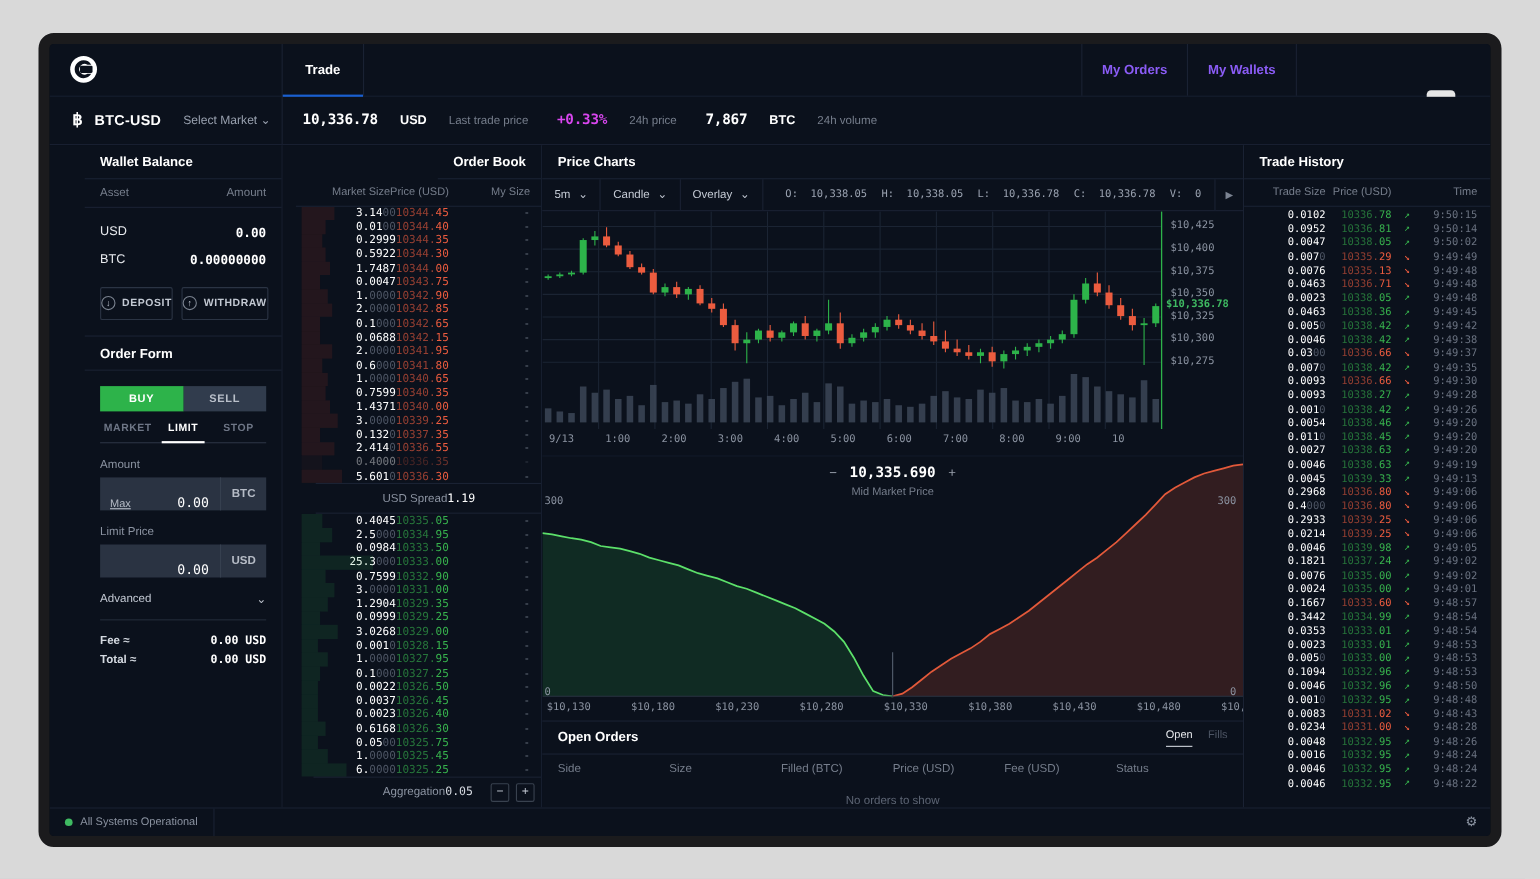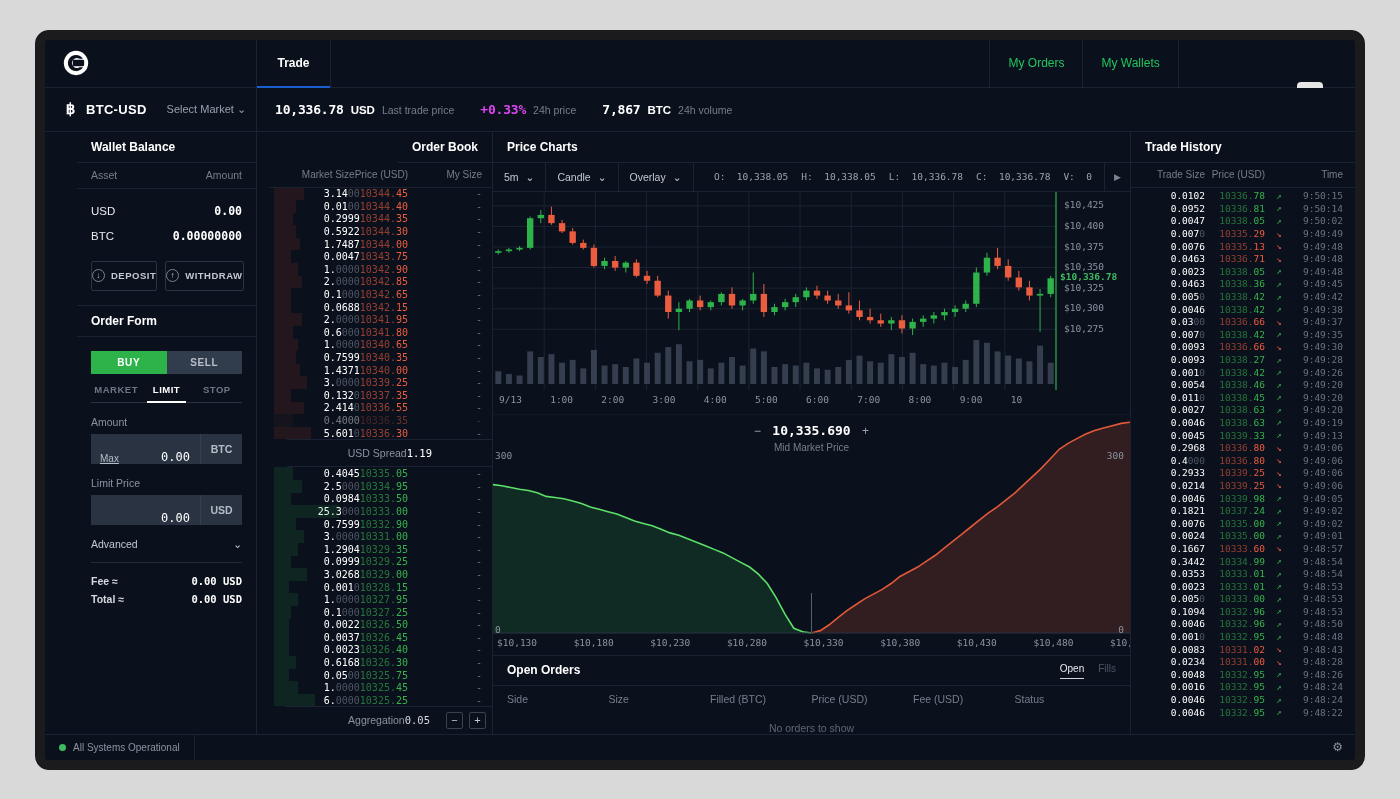--- a/index.html
+++ b/index.html
@@ -36,21 +36,21 @@
     color: #e8eaee; font-size: 12px; font-weight: bold;
     border-right: 1px solid #1a2233;
     cursor: pointer; position: relative;
   }
   .nav-tab.active { color: #fff; }
   .nav-tab.active:after {
     content:""; position:absolute; left:0; right:0; bottom:-1px; height:2px; background:#1a5fd0;
   }
   .nav-spacer { flex: 1; border-right: 1px solid #1a2233; }
   .nav-right { display: flex; align-items: stretch; }
-  .nav-right .nav-tab { color: #22c55e; font-weight: normal; }
+  .nav-right .nav-tab { color: #8b5cf6; font-weight: bold; }
   .user-cell {
     display: flex; align-items: center; gap: 8px;
     padding: 8px 16px 0 20px; cursor: pointer; margin-top: 47px;
   }
   .user-name { color: #8b93a1; font-size: 11px; }
   .avatar {
     width: 26px; height: 26px; border-radius: 4px; background: #e6e6e6;
     display:flex; align-items:flex-end; justify-content:center; overflow:hidden;
   }
   .chev { color: #9aa1ad; font-size: 10px; }
@@ -66,21 +66,21 @@
     width: 212px; display: flex; align-items: center; gap: 8px;
     padding-left: 18px; border-right: 1px solid #1a2233;
   }
   .btc-icon {
     width: 15px; height: 18px; color: #fff; font-size: 15px; font-weight: bold;
     display:flex;align-items:center;justify-content:center;
   }
   .pair { color: #fff; font-size: 13px; font-weight: bold; letter-spacing: .3px; }
   .select-market { color: #98a0ae; font-size: 11px; margin-left: 12px; cursor: pointer; white-space: nowrap; }
   .market-stats { flex: 1; display: flex; align-items: center; gap: 26px; padding-left: 18px; }
-  .stat { display: flex; align-items: baseline; gap: 7px; }
+  .stat { display: flex; align-items: baseline; gap: 20px; }
   .stat-val { color: #fff; font-size: 13px; font-weight: bold; font-family: "DejaVu Sans Mono", monospace; letter-spacing: -.2px; }
   .stat-val.up { color: #d946ef; }
   .stat-unit { color: #fff; font-size: 11.5px; font-weight: bold; }
   .stat-lbl { color: #767e8c; font-size: 10.5px; }
 
   
   .workspace { flex: 1; display: flex; align-items: stretch; min-height: 0; }
 
   .panel-head {
     height: 31px; flex: 0 0 31px; display: flex; align-items: center;

